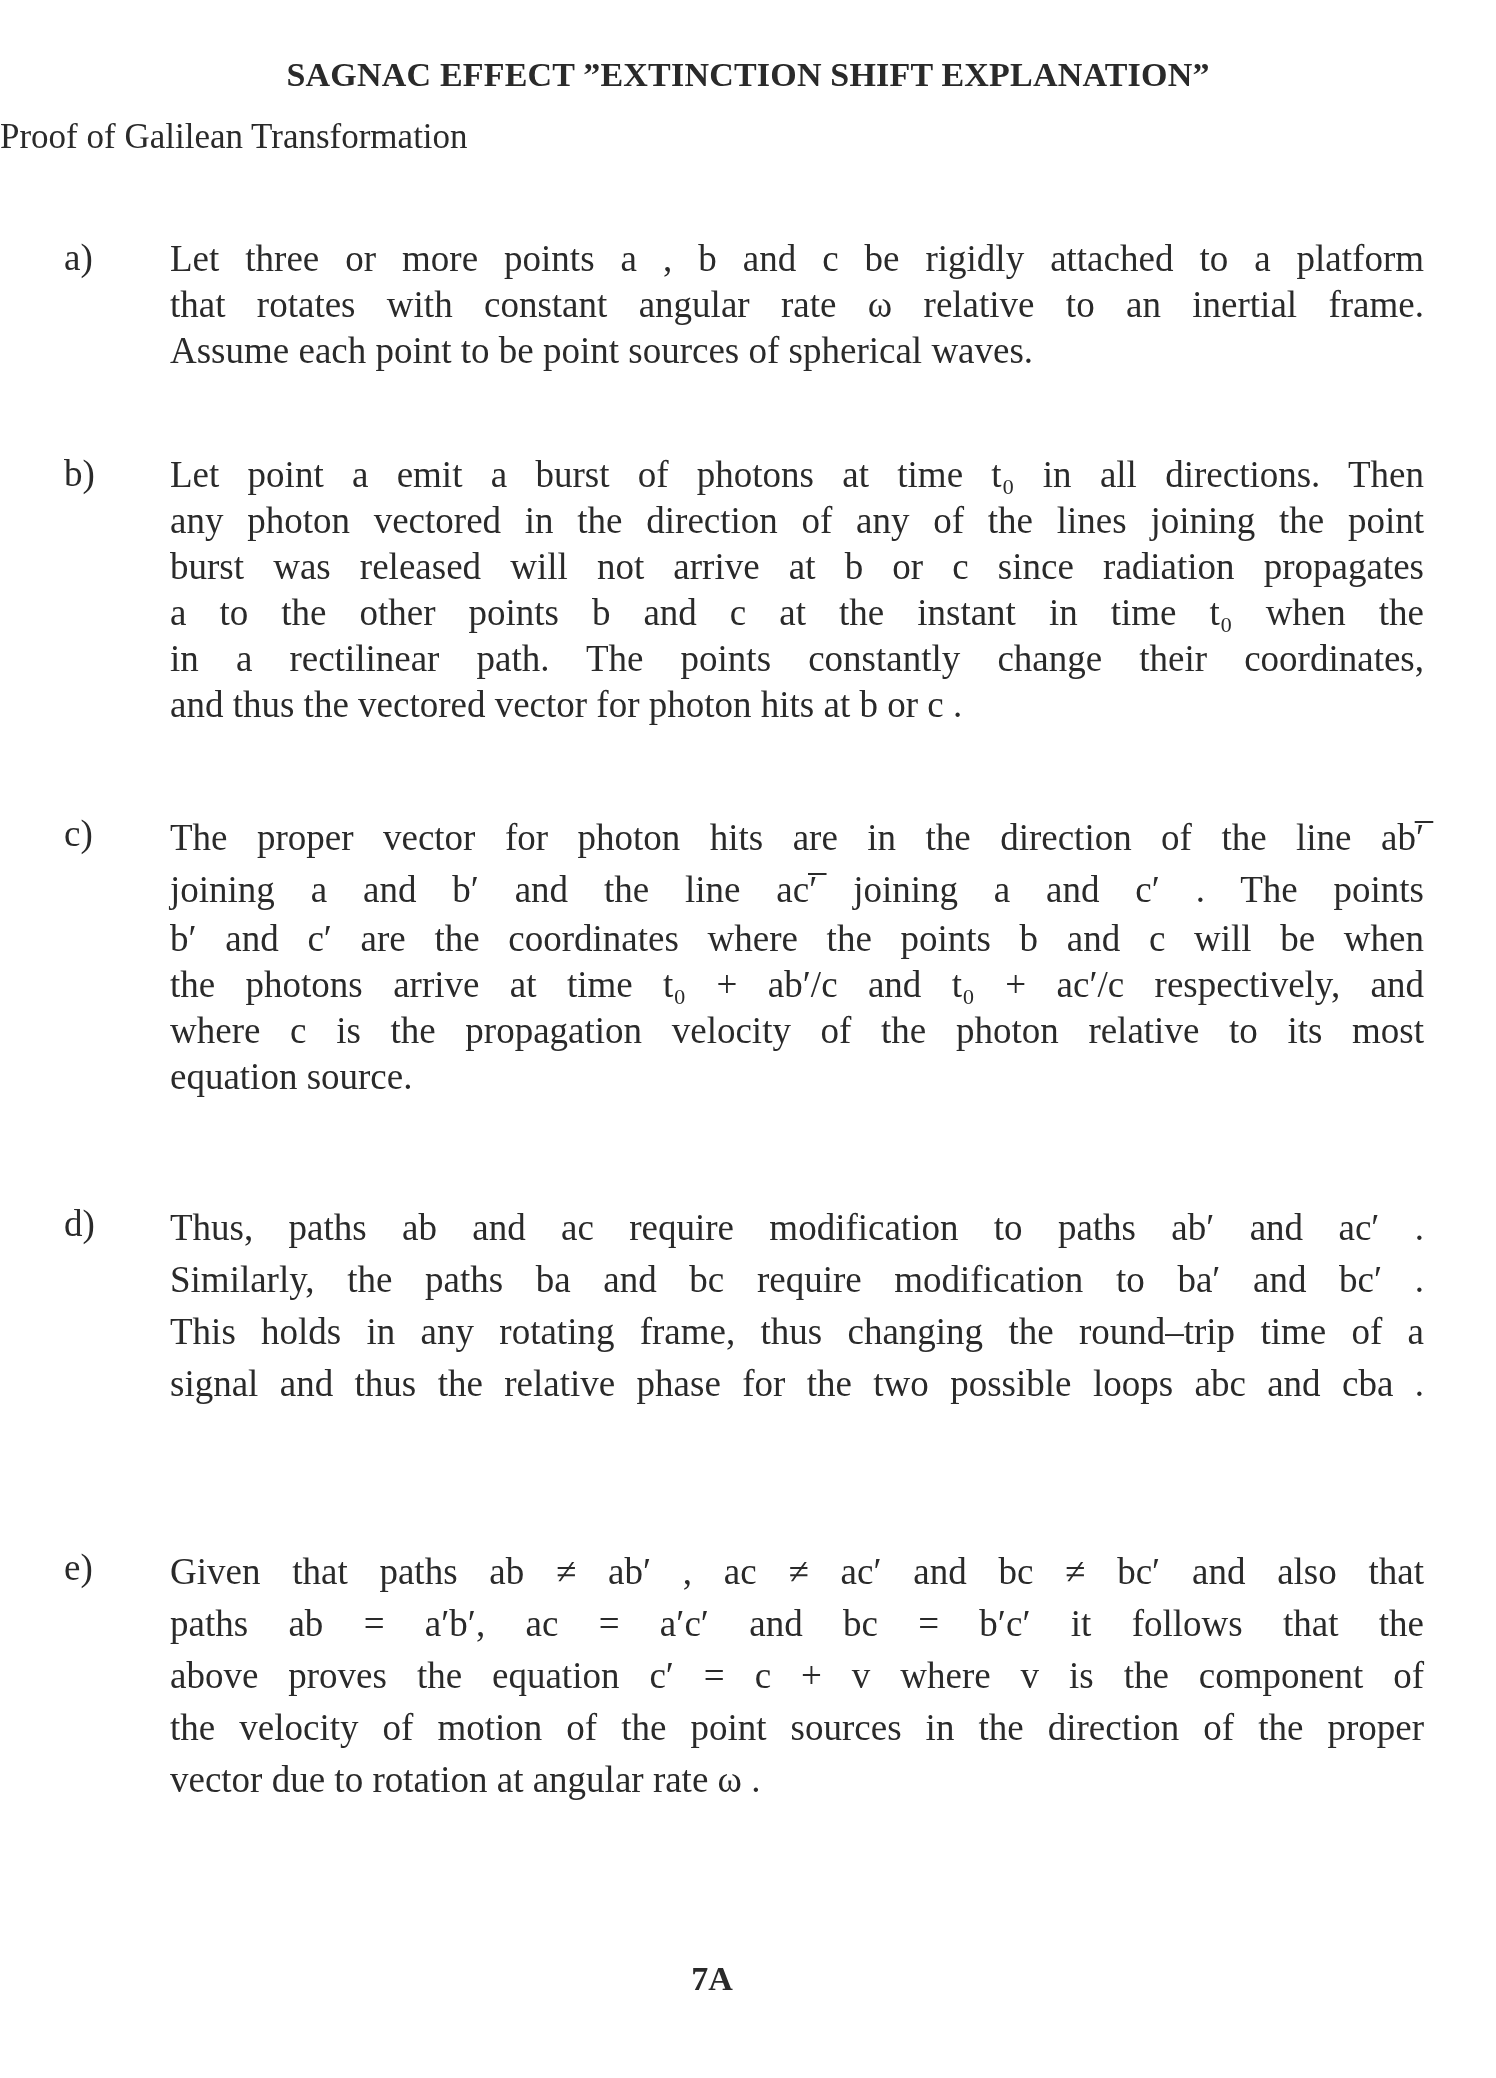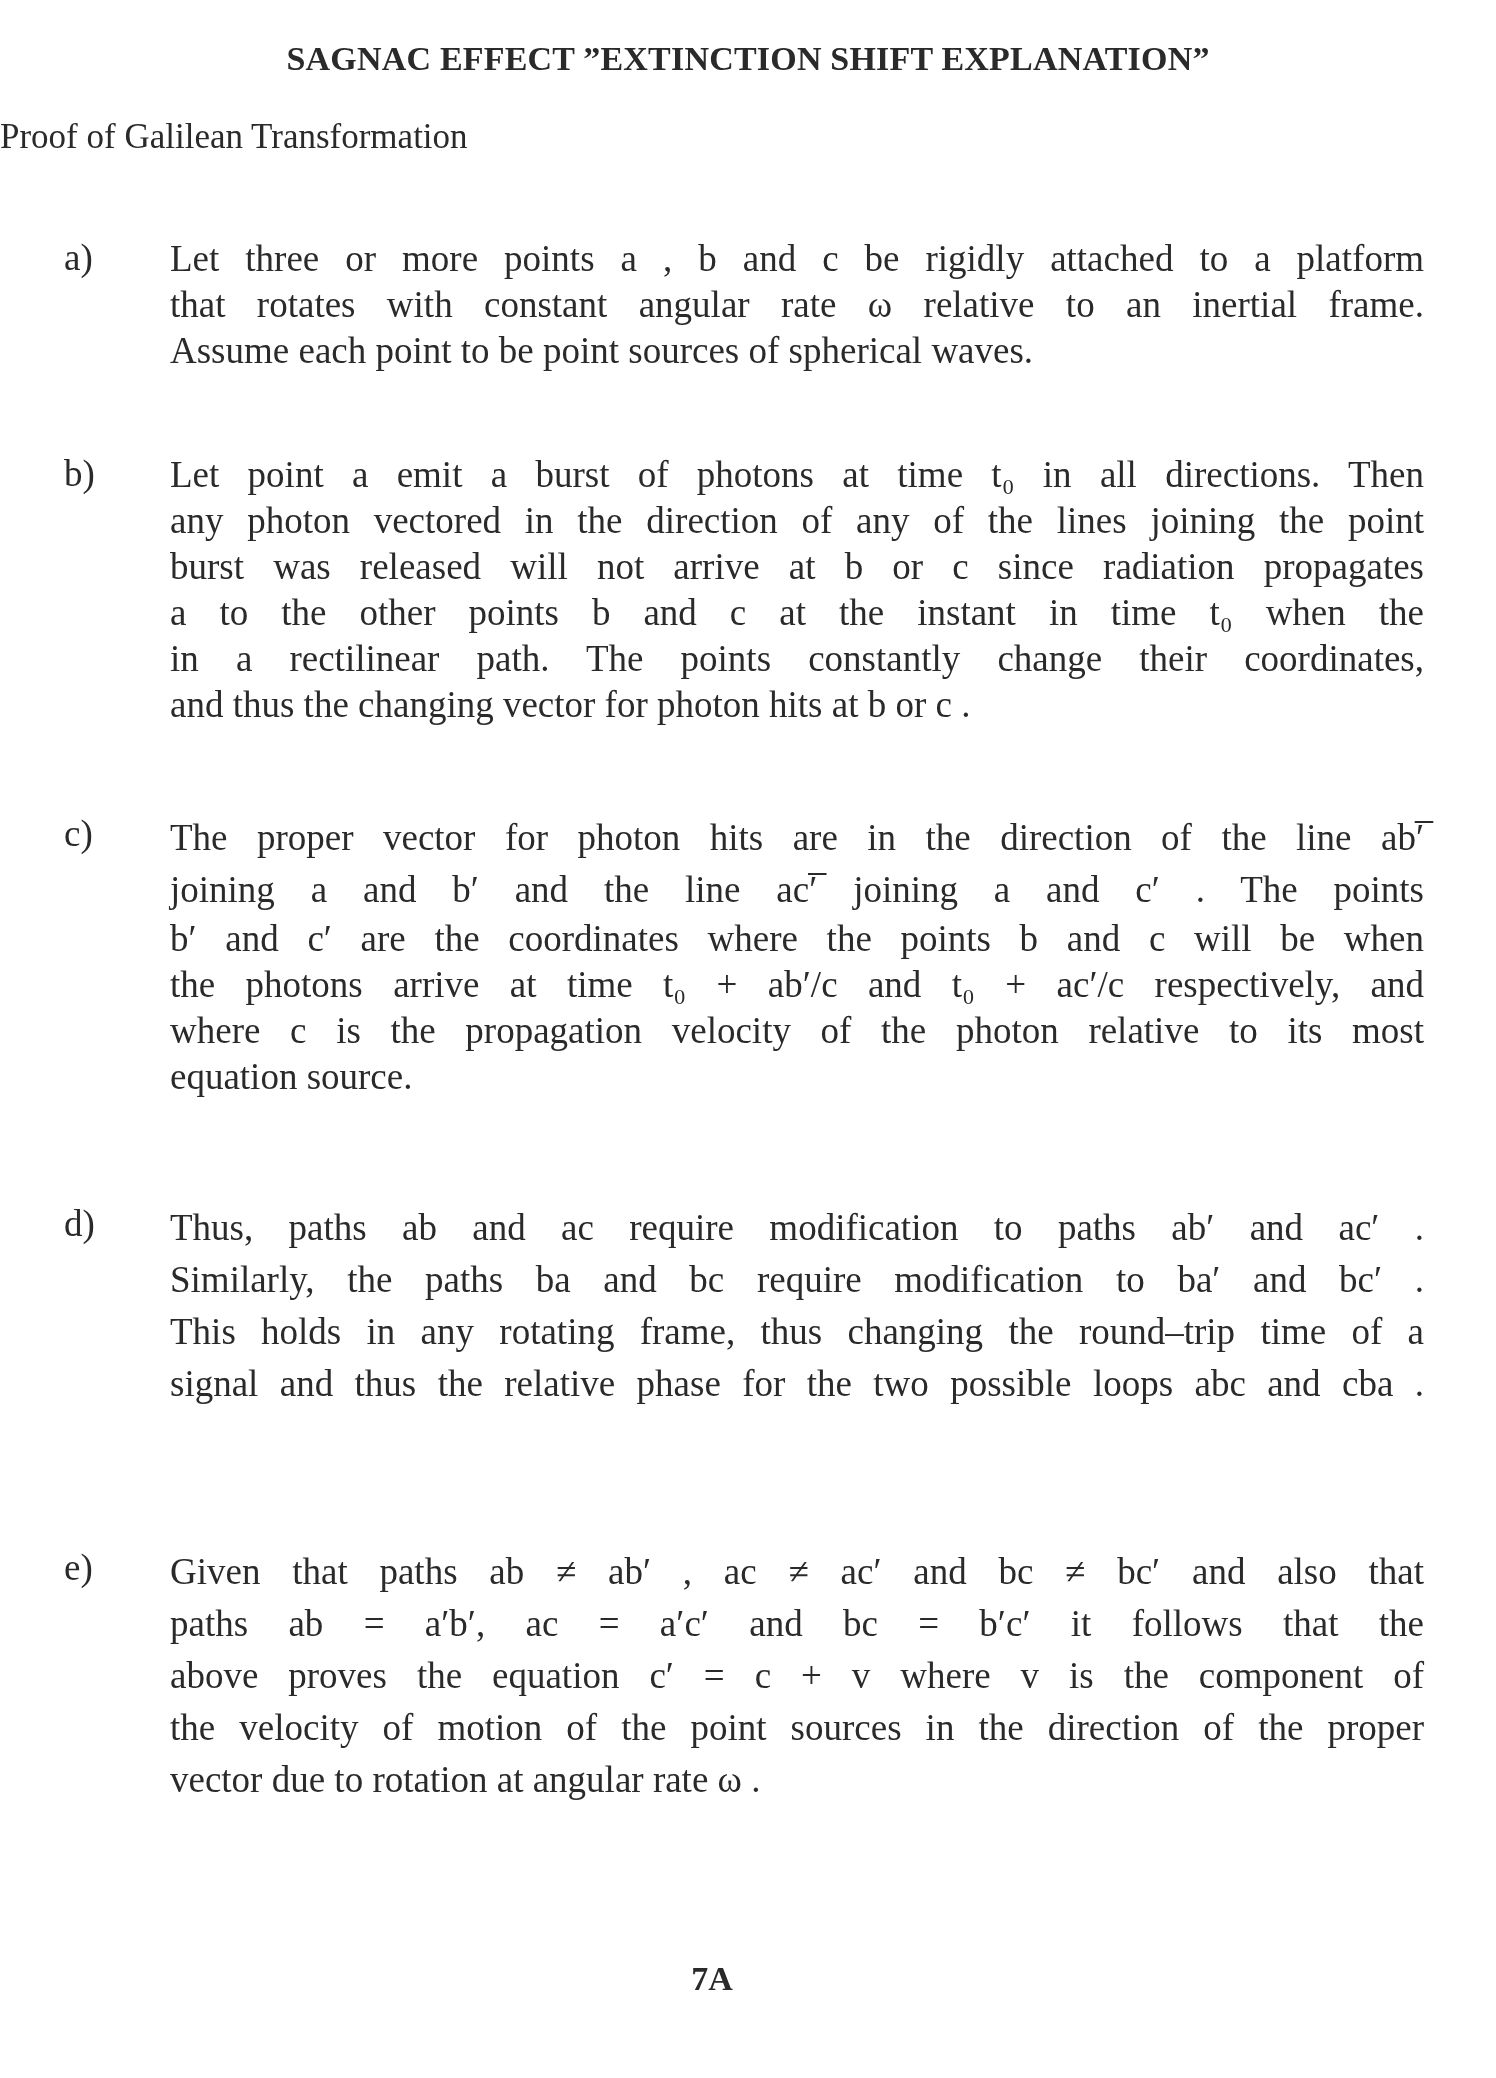--- a/index.html
+++ b/index.html
@@ -1,18 +1,18 @@
 <!DOCTYPE html>
 <html><head>
 <meta charset="utf-8">
 <style>
   html, body { margin:0; padding:0; background:#ffffff; }
   body { width:1496px; height:2078px; position:relative; overflow:hidden;
          font-family:"Liberation Serif","DejaVu Serif",serif; color:#2a2a2a; }
-  .title { position:absolute; left:0; width:1496px; top:40px; text-align:center;
+  .title { position:absolute; left:0; width:1496px; top:56px; text-align:center;
            font-size:34px; font-weight:bold; letter-spacing:0.2px; }
   .subtitle { position:absolute; left:0; width:1228px; top:117px; text-align:left;
               font-size:35px; }
   .item { position:absolute; left:64px; width:1360px; }
   .label { position:absolute; left:0; top:0; font-size:37px; }
   .text { position:absolute; left:106px; right:0; top:0; font-size:37px; line-height:46px;
           text-align:justify; }
   .text .line { display:block; white-space:nowrap; text-align-last:justify; }
   .text .line.last { text-align-last:left; }
   .pagenum { position:absolute; left:0; width:1424px; top:1960px; text-align:center;
@@ -40,21 +40,21 @@
   </div>
 
   <div class="item" id="item-b">
     <span class="label">b)</span>
     <div class="text">
       <span class="line">Let point  a  emit a burst of photons at time  t₀  in all directions.  Then</span>
       <span class="line">any photon vectored in the direction of any of the lines joining the point</span>
       <span class="line">burst was released will not arrive at  b  or  c  since radiation propagates</span>
       <span class="line">a  to the other points  b  and  c  at the instant in time  t₀  when the</span>
       <span class="line">in a rectilinear path.    The points constantly change their coordinates,</span>
-      <span class="line last">and thus the changing vector for photon hits at  b  or  c .</span>
+      <span class="line last">and thus the vectored vector for photon hits at  b  or  c .</span>
     </div>
   </div>
 
   <div class="item" id="item-c">
     <span class="label">c)</span>
     <div class="text">
       <span class="line">The proper vector for photon hits are in the direction of the line  ab′̅</span>
       <span class="line">joining  a  and  b′  and the line  ac′̅  joining  a  and  c′ .   The points</span>
       <span class="line">b′  and  c′  are the coordinates where the points  b  and  c  will be when</span>
       <span class="line">the photons arrive at time  t₀ + ab′/c  and  t₀ + ac′/c  respectively, and</span>

